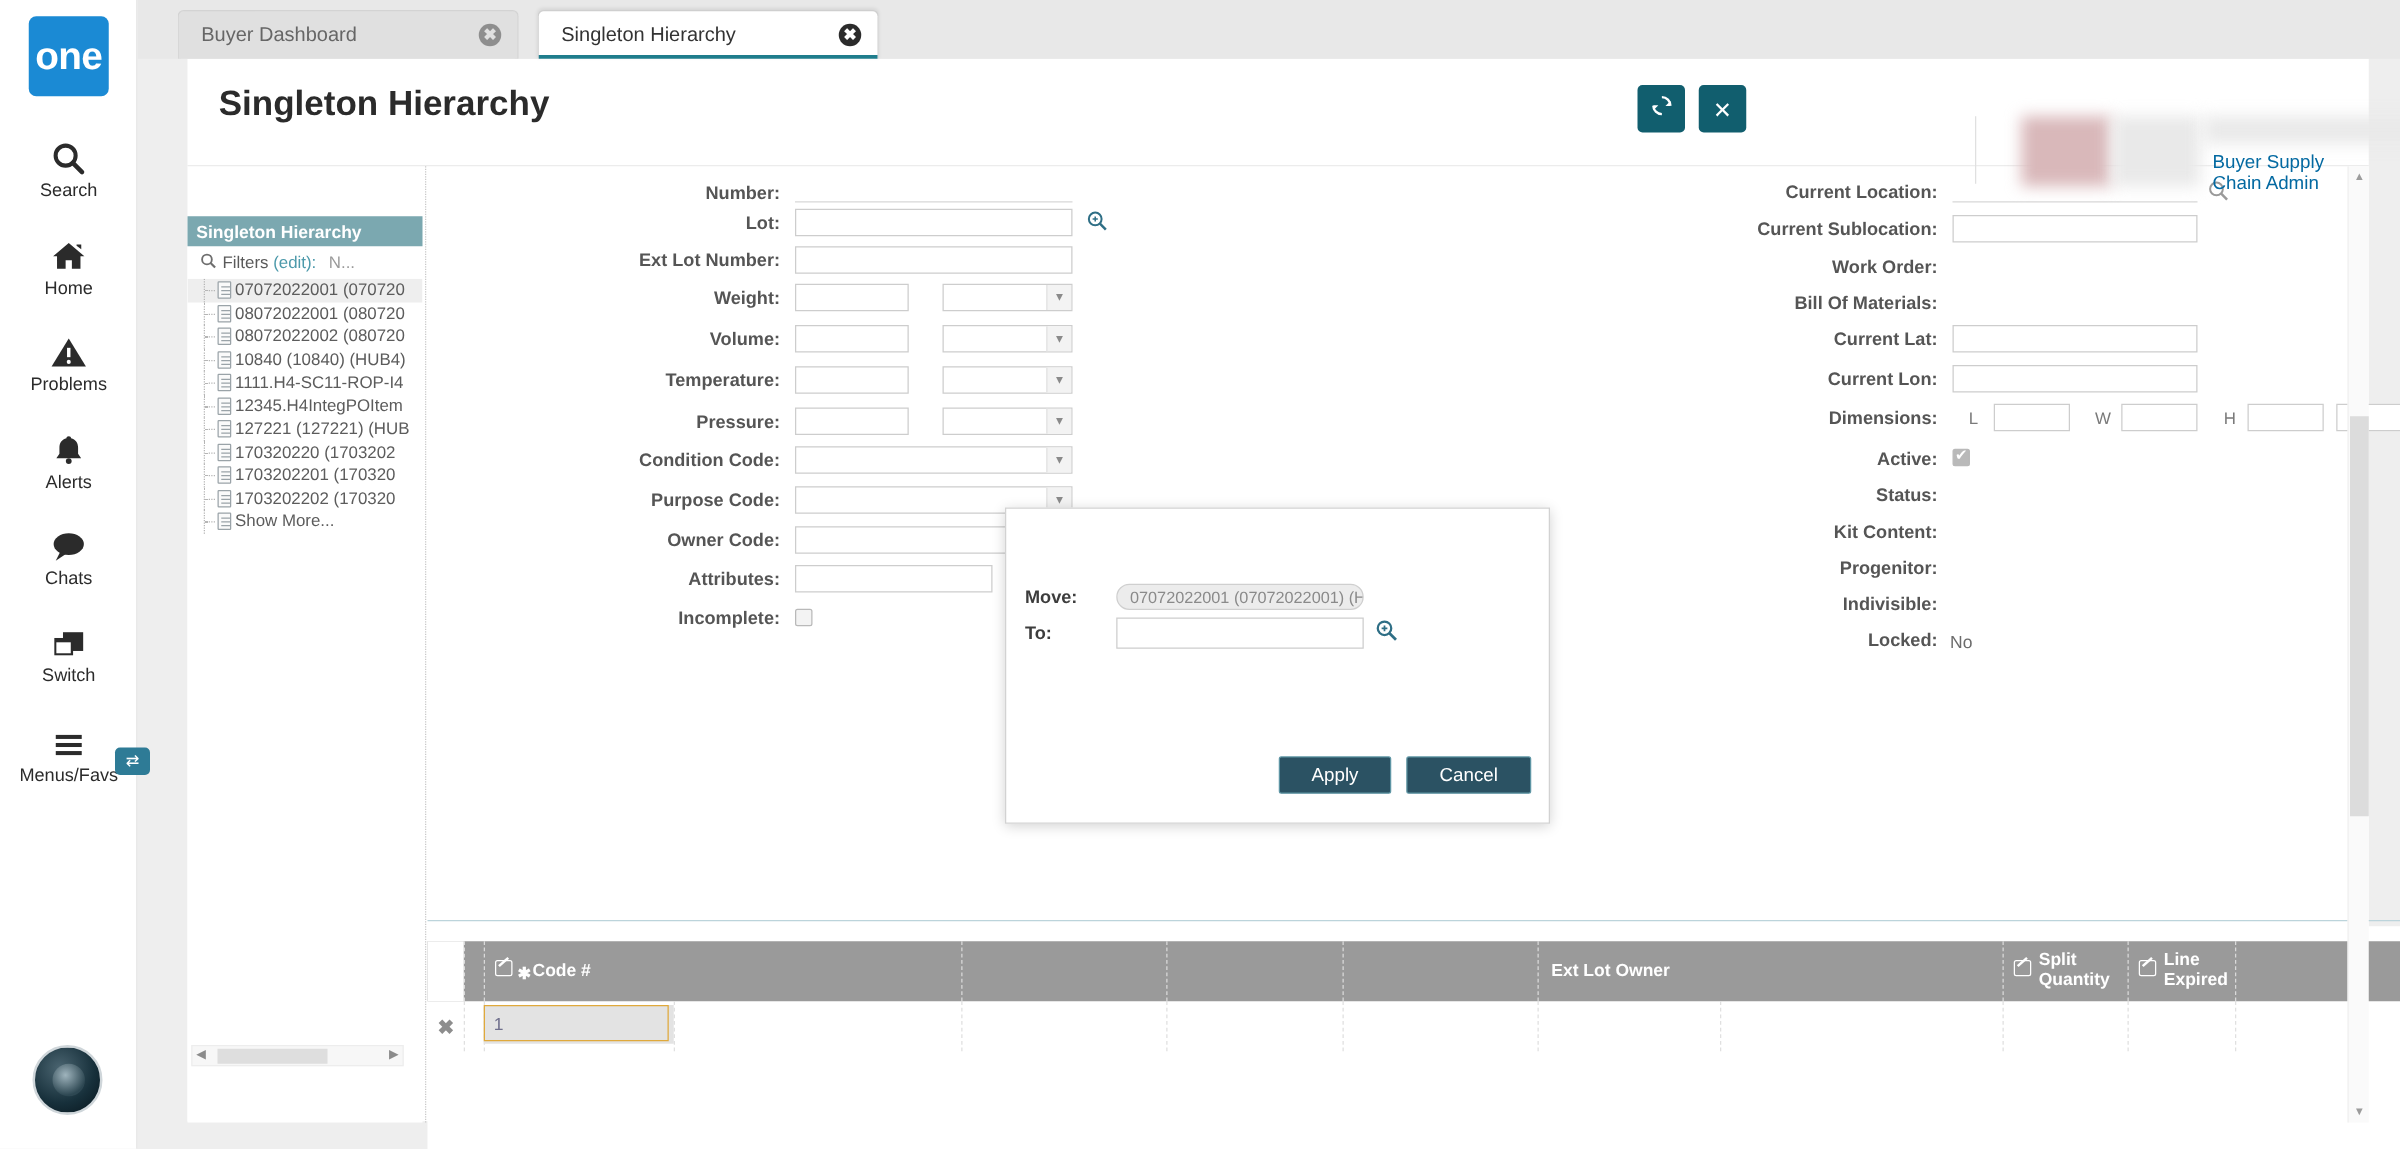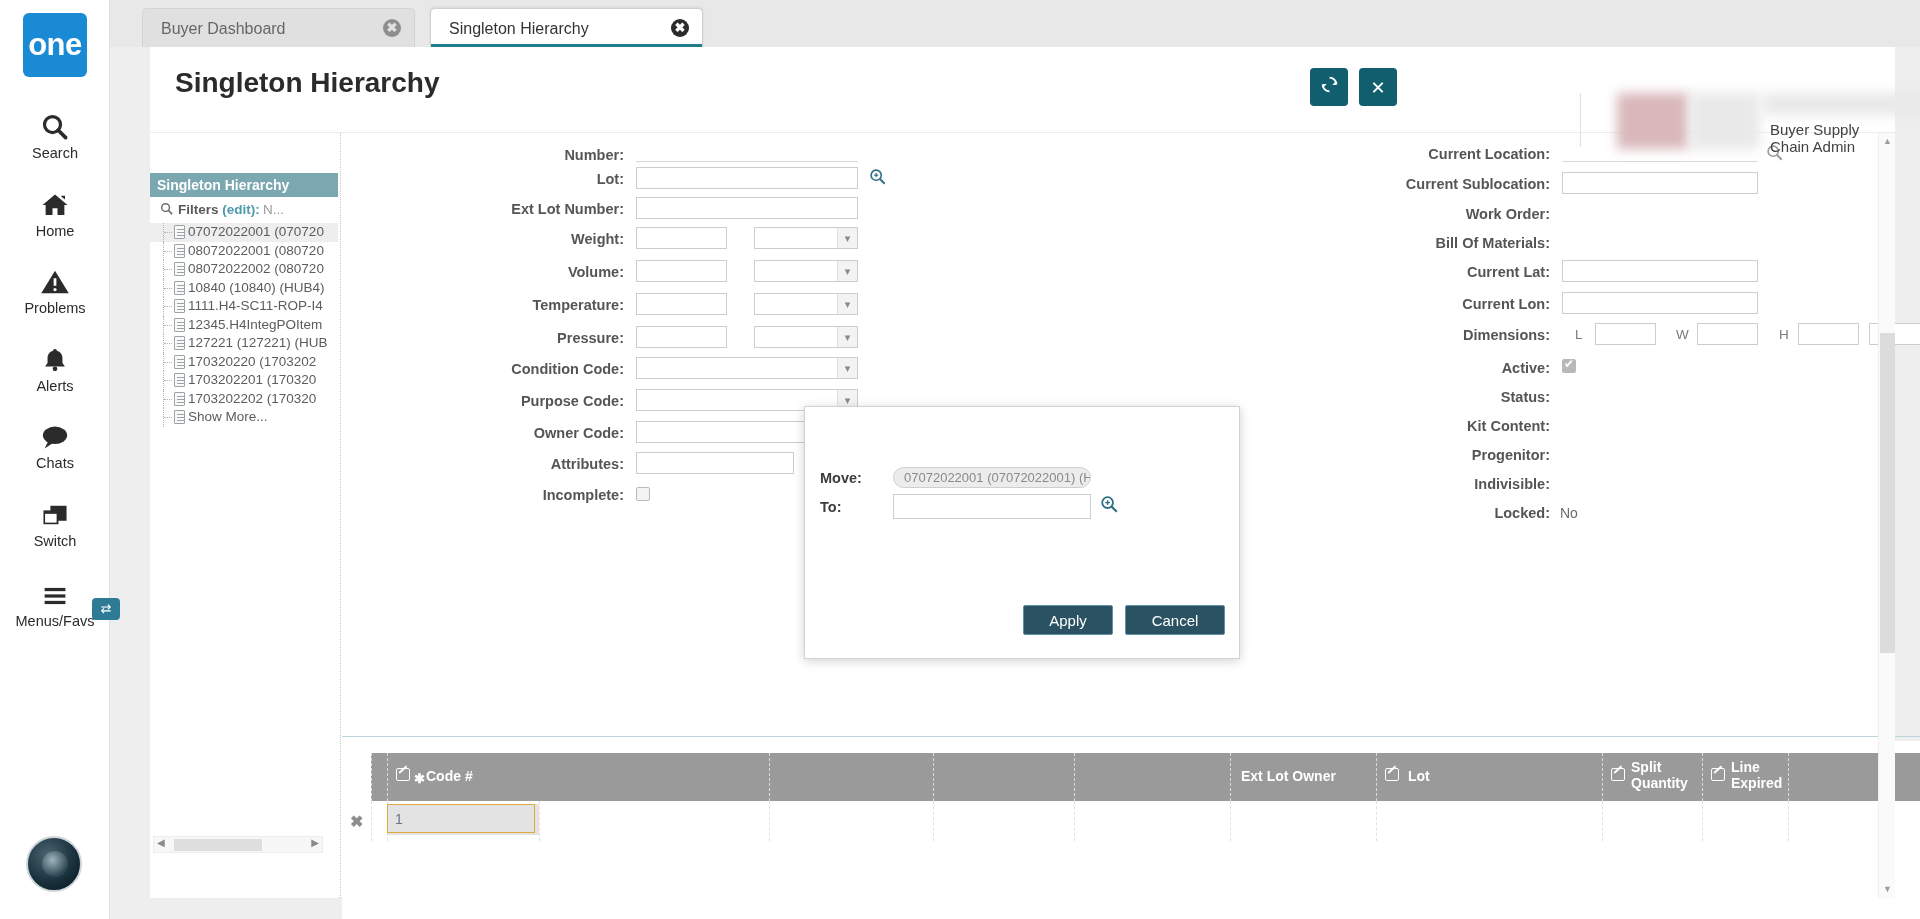--- a/index.html
+++ b/index.html
@@ -126,21 +126,21 @@
     position: absolute; left: 1430px; top: 46px;
     width: 1px; height: 54px; background: #e0e0e0;
   }
   .blur-block {
     position: absolute;
     background: #e9e9e9;
     filter: blur(6px);
   }
   #user-role {
     position: absolute; left: 1620px; top: 74px;
-    font-size: 15px; color: #404040;
+    font-size: 15px; color: #0369a1;
   }
 
   
   #content {
     position: absolute; left: 150px; top: 132px;
     width: 1745px; height: 765px;
     background: #ffffff;
     border-top: 1px solid #ececec;
     z-index: 10;
   }
@@ -158,21 +158,21 @@
     font-size: 14px; font-weight: bold;
     padding: 4px 0 0 7px;
   }
   #tree-filters {
     position: absolute; left: 0; top: 24px;
     width: 188px; height: 26px;
     font-size: 13.5px; color: #5a5a5a;
     padding-top: 5px;
   }
   #tree-filters .f-ico { position: absolute; left: 10px; top: 5px; font-size: 13px; color: #777; }
-  #tree-filters .f-lbl { position: absolute; left: 28px; top: 5px; font-weight: bold; }
+  #tree-filters .f-lbl { position: absolute; left: 28px; top: 5px; font-weight: normal; }
   #tree-filters .f-edit { color: #4d9aab; text-decoration: none; cursor: pointer; }
   #tree-filters .f-val { position: absolute; left: 113px; top: 5px; color: #9a9a9a; font-weight: normal; }
 
   #tree-list {
     position: absolute; left: 0; top: 50px;
     width: 188px; height: 610px;
     overflow: hidden;
   }
   .tree-row {
     position: relative;
@@ -735,24 +735,20 @@
 
 
       <div class="gh-cell" style="left:427px; width:164px"></div>
       <div class="gh-cell" style="left:591px; width:141px"></div>
       <div class="gh-cell" style="left:732px; width:156px"></div>
 
       <div class="gh-cell" style="left:888px; width:146px">
         <span class="gh-txt" style="left:10px">Ext Lot Owner</span>
       </div>
 
-      <div class="gh-cell" style="left:1034px; width:226px">
-        <span class="gh-pencil"></span>
-        <span class="gh-txt" style="left:31px">Lot</span>
-      </div>
 
       <div class="gh-cell" style="left:1260px; width:100px">
         <span class="gh-pencil"></span>
         <span class="gh-txt" style="left:28px; top:6px">Split
 Quantity</span>
       </div>
 
       <div class="gh-cell" style="left:1360px; width:86px">
         <span class="gh-pencil"></span>
         <span class="gh-txt" style="left:28px; top:6px">Line

